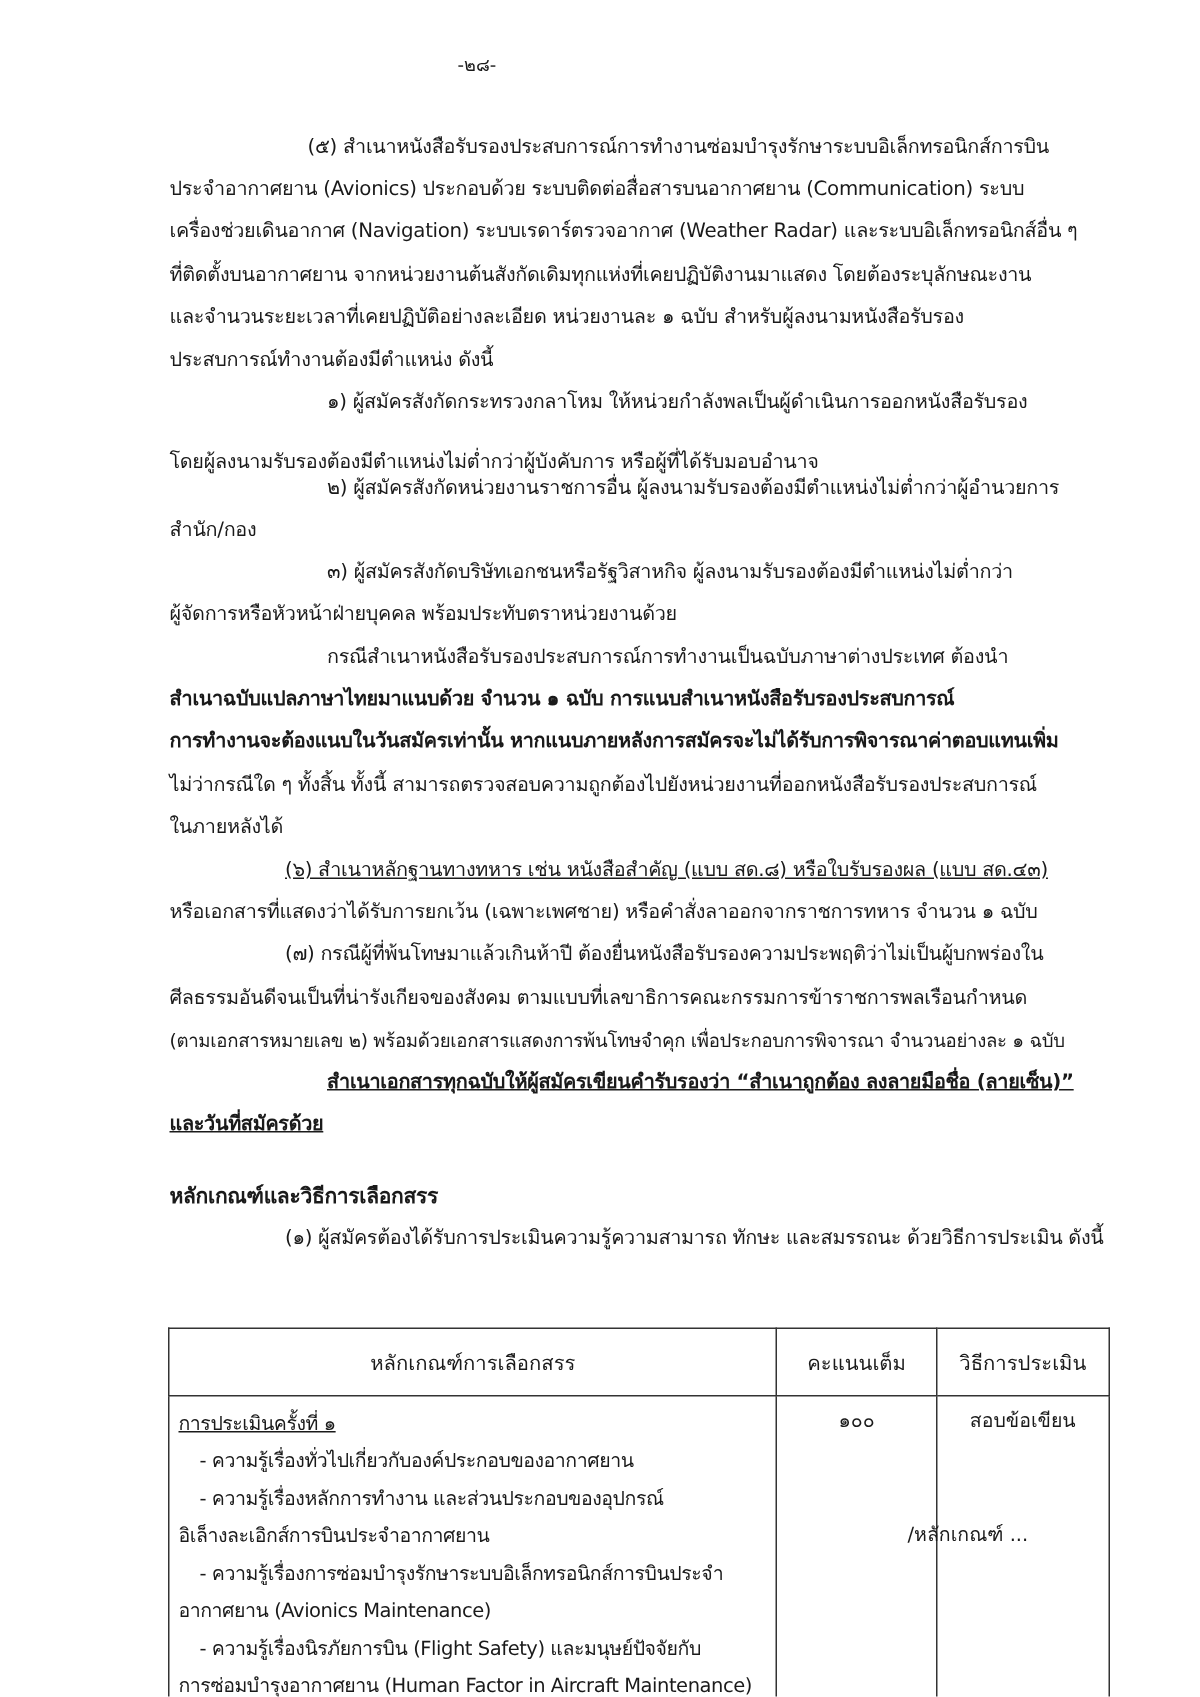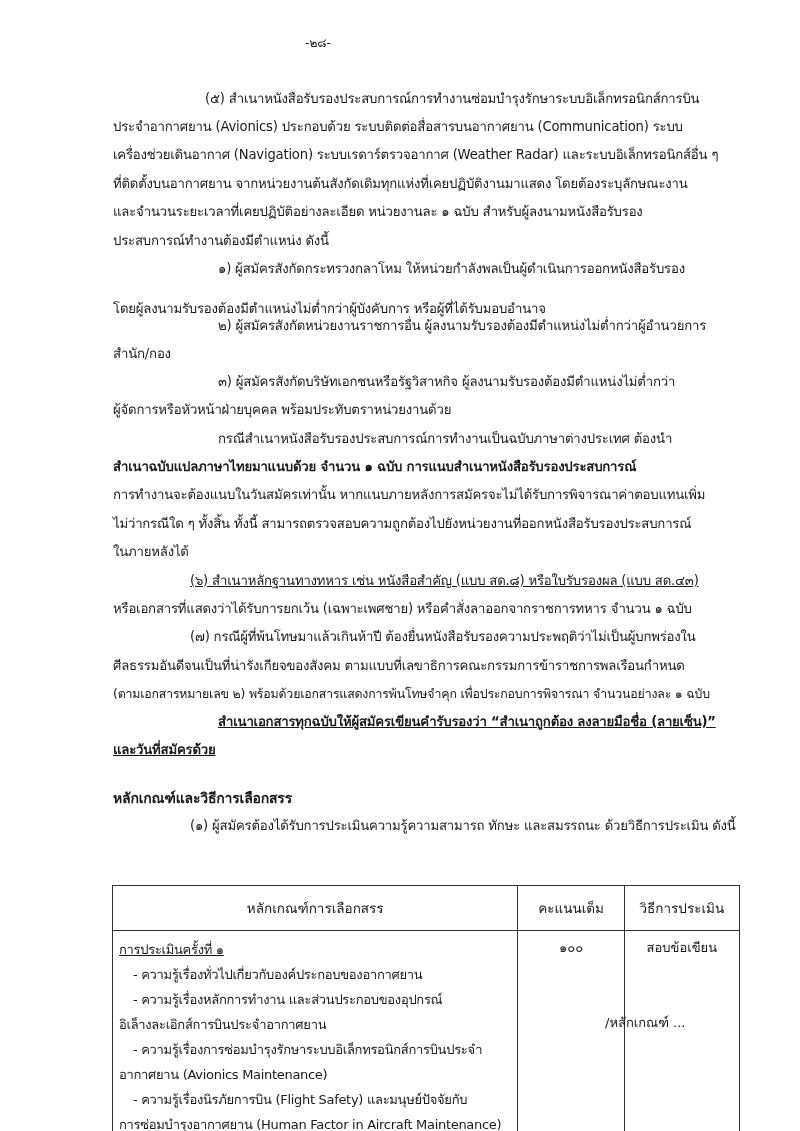--- a/index.html
+++ b/index.html
@@ -43,21 +43,21 @@
 
 <div class="line" style="top:260px;left:218px;">๑) ผู้สมัครสังกัดกระทรวงกลาโหม ให้หน่วยกำลังพลเป็นผู้ดำเนินการออกหนังสือรับรอง</div>
 <div class="line" style="top:288px;left:113px;margin-top:12px;">โดยผู้ลงนามรับรองต้องมีตำแหน่งไม่ต่ำกว่าผู้บังคับการ หรือผู้ที่ได้รับมอบอำนาจ</div>
 <div class="line" style="top:317px;left:218px;">๒) ผู้สมัครสังกัดหน่วยงานราชการอื่น ผู้ลงนามรับรองต้องมีตำแหน่งไม่ต่ำกว่าผู้อำนวยการ</div>
 <div class="line" style="top:345px;left:113px;">สำนัก/กอง</div>
 <div class="line" style="top:373px;left:218px;">๓) ผู้สมัครสังกัดบริษัทเอกชนหรือรัฐวิสาหกิจ ผู้ลงนามรับรองต้องมีตำแหน่งไม่ต่ำกว่า</div>
 <div class="line" style="top:401px;left:113px;">ผู้จัดการหรือหัวหน้าฝ่ายบุคคล พร้อมประทับตราหน่วยงานด้วย</div>
 
 <div class="line" style="top:430px;left:218px;">กรณีสำเนาหนังสือรับรองประสบการณ์การทำงานเป็นฉบับภาษาต่างประเทศ ต้องนำ</div>
 <div class="line b" style="top:458px;left:113px;">สำเนาฉบับแปลภาษาไทยมาแนบด้วย จำนวน ๑ ฉบับ การแนบสำเนาหนังสือรับรองประสบการณ์</div>
-<div class="line" style="top:486px;left:113px;">การทำงานจะต้องแนบในวันสมัครเท่านั้น หากแนบภายหลังการสมัครจะไม่ได้รับการพิจารณาค่าตอบแทนเพิ่ม</div>
+<div class="line" style="top:486px;left:113px;font-weight:bold;">การทำงานจะต้องแนบในวันสมัครเท่านั้น หากแนบภายหลังการสมัครจะไม่ได้รับการพิจารณาค่าตอบแทนเพิ่ม</div>
 <div class="line" style="top:515px;left:113px;text-align:right;">ไม่ว่ากรณีใด ๆ ทั้งสิ้น ทั้งนี้ สามารถตรวจสอบความถูกต้องไปยังหน่วยงานที่ออกหนังสือรับรองประสบการณ์</div>
 <div class="line" style="top:543px;left:113px;">ในภายหลังได้</div>
 
 <div class="line" style="top:572px;left:190px;text-decoration:underline;">(๖)  สำเนาหลักฐานทางทหาร เช่น หนังสือสำคัญ (แบบ สด.๘) หรือใบรับรองผล (แบบ สด.๔๓)</div>
 <div class="line" style="top:600px;left:113px;">หรือเอกสารที่แสดงว่าได้รับการยกเว้น (เฉพาะเพศชาย) หรือคำสั่งลาออกจากราชการทหาร จำนวน ๑ ฉบับ</div>
 
 <div class="line" style="top:628px;left:190px;">(๗)  กรณีผู้ที่พ้นโทษมาแล้วเกินห้าปี ต้องยื่นหนังสือรับรองความประพฤติว่าไม่เป็นผู้บกพร่องใน</div>
 <div class="line" style="top:657px;left:113px;">ศีลธรรมอันดีจนเป็นที่น่ารังเกียจของสังคม ตามแบบที่เลขาธิการคณะกรรมการข้าราชการพลเรือนกำหนด</div>
 <div class="line" style="top:685px;left:113px;font-size:12.4px;">(ตามเอกสารหมายเลข ๒) พร้อมด้วยเอกสารแสดงการพ้นโทษจำคุก เพื่อประกอบการพิจารณา จำนวนอย่างละ ๑ ฉบับ</div>
 

